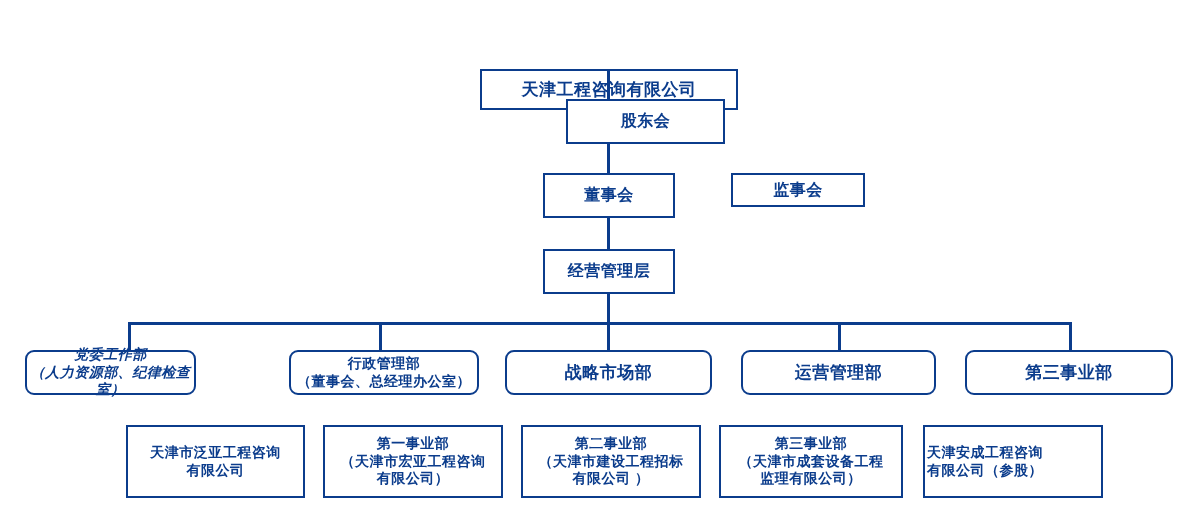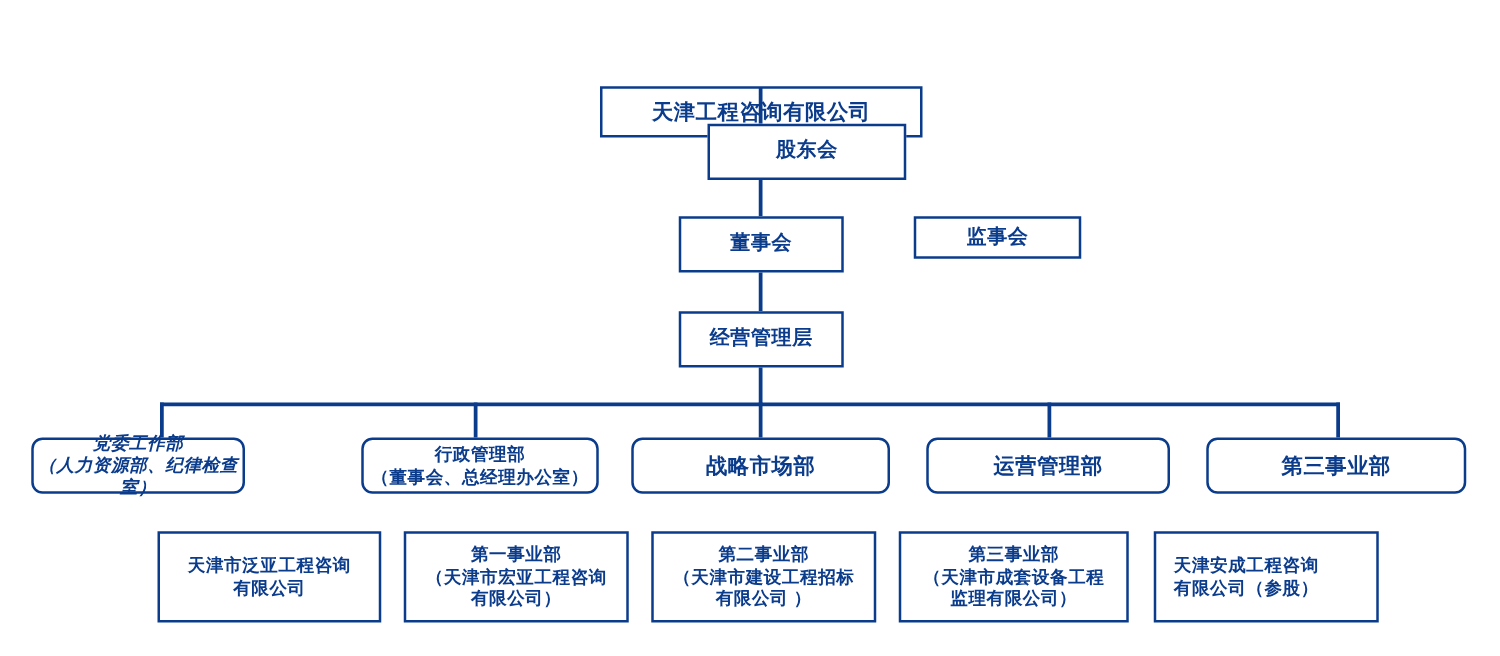--- a/index.html
+++ b/index.html
@@ -33,21 +33,21 @@
     white-space: pre-line;
   }
   .node.rounded { border-radius: 9px; }
 
   
   .t-root   { font-size: 17px; }
   .t-mid    { font-size: 16px; }
   .t-dept1  { font-size: 14px; }
   .t-dept2  { font-size: 17px; }
   .t-sub    { font-size: 14px; }
-  .t-sub-left { font-size: 14px; text-align: left; justify-content: flex-start; padding-left: 14px; }
+  .t-sub-left { font-size: 14px; text-align: left; justify-content: flex-start; padding-left: 2px; }
 
   
   .ln {
     position: absolute;
     background: #0b3c8c;
   }
   .ln-v { width: 3px; }
   .ln-h { height: 3px; }
 </style>
 </head>

